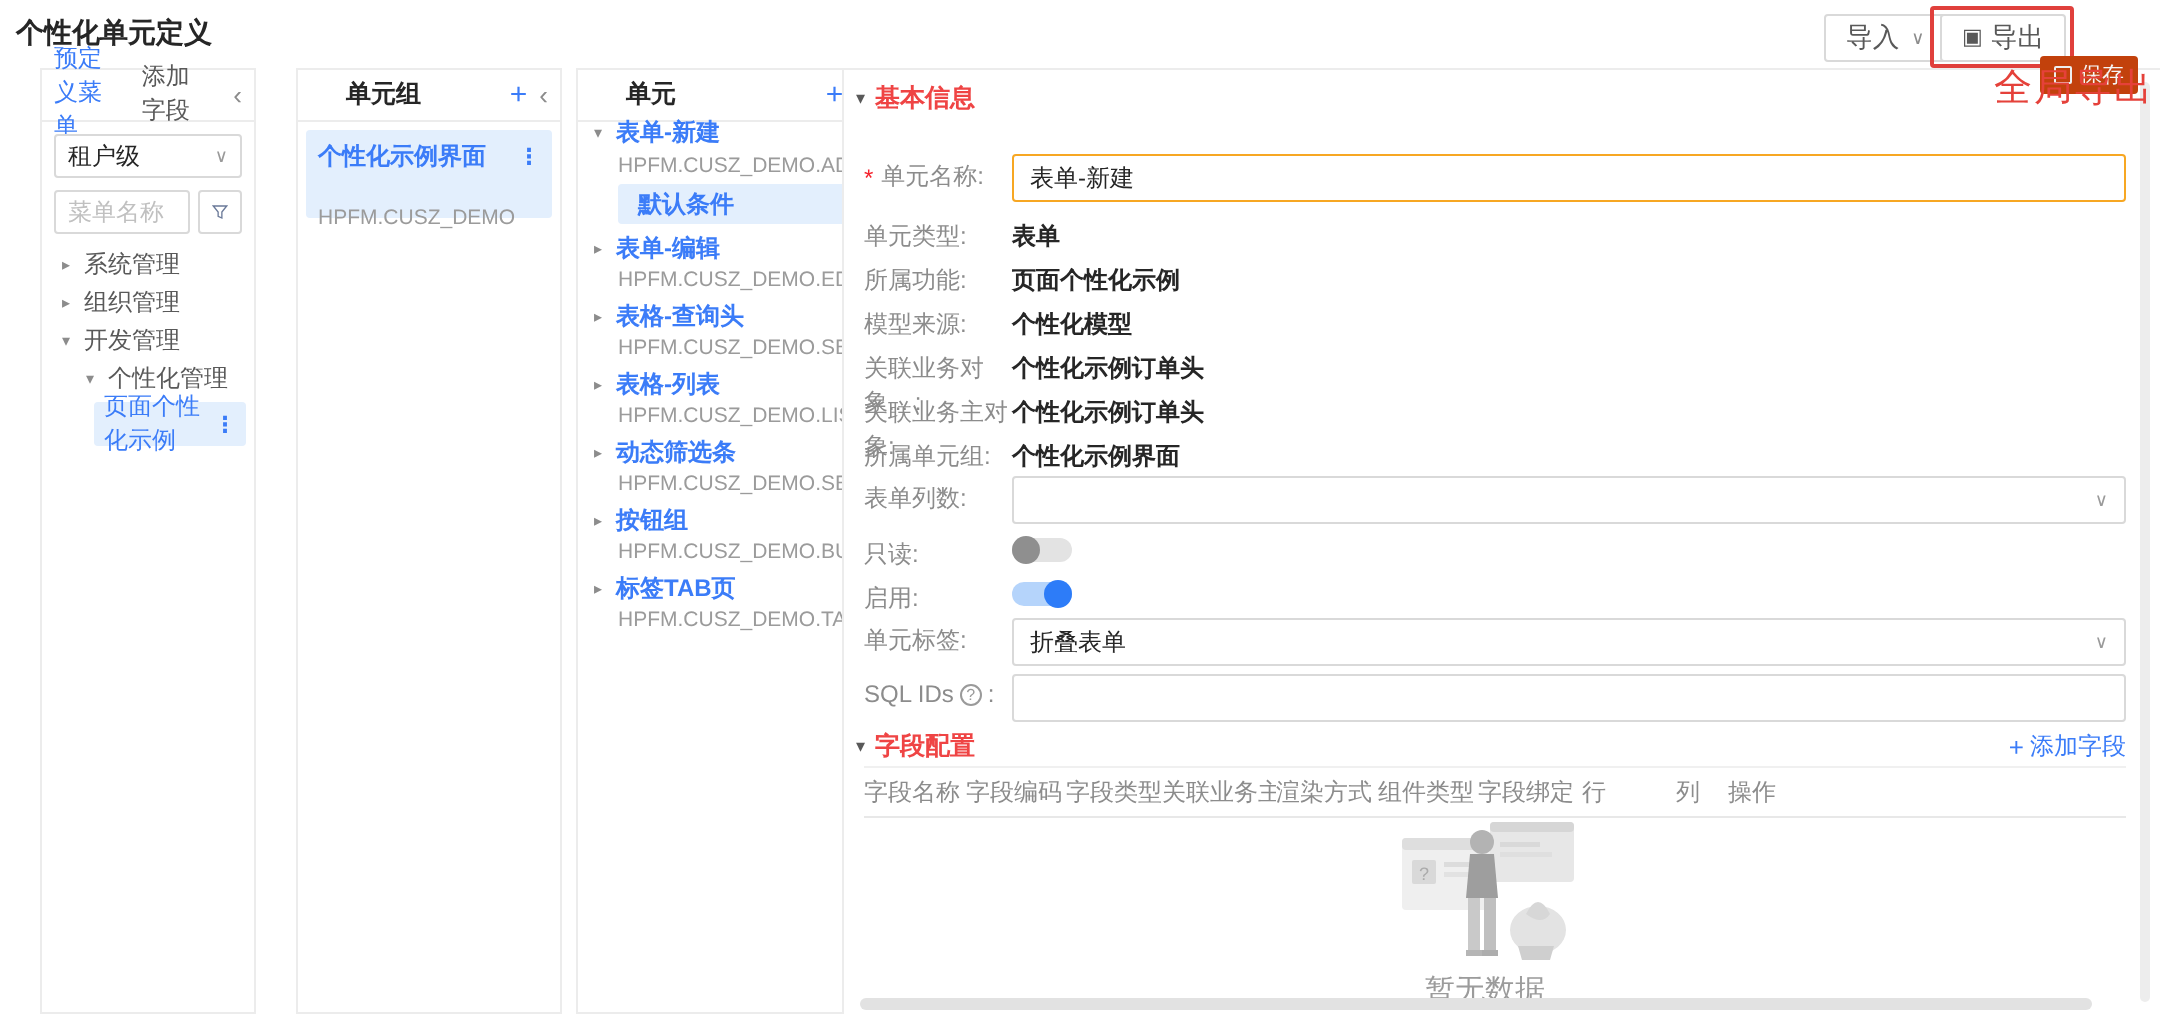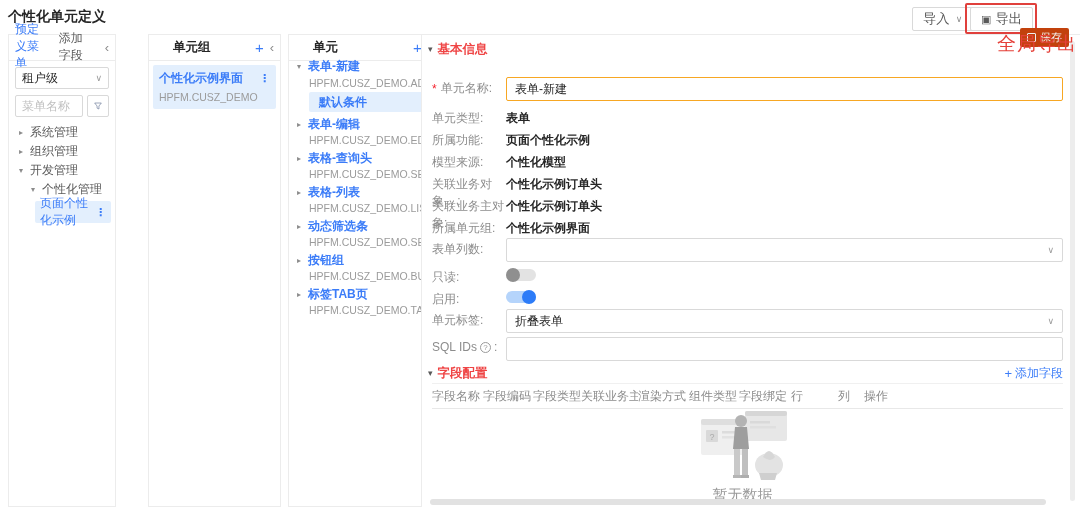--- a/index.html
+++ b/index.html
@@ -13,21 +13,21 @@
   .btn-import .chev{font-size:9px;color:#8c8c8c;margin-left:2px;}
   .export-annot{position:absolute;left:965px;top:3px;width:72px;height:31px;border:2px solid #e0403c;border-radius:2px;box-sizing:border-box;}
   .btn-export{left:970px;top:7px;}
   .btn-export .exp-ico{font-size:11px;color:#595959;}
   .save-chip{position:absolute;left:1020px;top:28px;background:#c2410c;color:#f5f5f5;border-radius:2px;
     font-size:11px;padding:2px 7px;display:flex;align-items:center;gap:4px;z-index:1;}
   .save-chip .disk{display:inline-block;width:7px;height:7px;border:1px solid #eee;border-radius:1px;}
   .annot-text{position:absolute;right:3px;top:31px;color:#e5413a;font-size:19px;font-weight:500;z-index:2;letter-spacing:1px;}
   
   .panel{position:absolute;top:34px;bottom:0;background:#fff;border:1px solid #ececec;box-sizing:border-box;}
-  #p1{left:8px;width:108px;}
+  #p1{left:20px;width:108px;}
   #p2{left:148px;width:133px;}
   #p3{left:288px;width:151px;}
   #main{left:421px;width:659px;border:none;border-left:1px solid #ececec;border-top:1px solid #ececec;}
   .phead{position:absolute;left:0;right:0;top:0;height:26px;border-bottom:1px solid #ececec;display:flex;align-items:center;padding:0 6px;box-sizing:border-box;}
   .phead .ptitle{font-weight:bold;font-size:12.5px;color:#262626;margin-left:18px;}
   .phead .spacer{flex:1;}
   .icon-plus{color:#3b7cf8;font-size:15px;line-height:1;cursor:pointer;margin-right:6px;}
   .icon-collapse{color:#8c8c8c;font-size:13px;line-height:1;cursor:pointer;}
   
   .tabrow{position:absolute;left:0;right:0;top:0;height:26px;border-bottom:1px solid #ececec;display:flex;align-items:center;padding:0 6px;box-sizing:border-box;gap:9px;}
@@ -49,21 +49,21 @@
   .t0{padding-left:8px;} .t1{padding-left:20px;}
   .tree-selected{margin:2px 4px 0 26px;height:22px;background:#e3effd;border-radius:2px;display:flex;align-items:center;
     padding:0 5px;box-sizing:border-box;cursor:pointer;}
   .tree-selected .lbl{flex:1;color:#3b7cf8;}
   .icon-more{color:#3b7cf8;font-weight:bold;font-size:11px;cursor:pointer;}
   
   .ug-item{position:absolute;left:4px;right:4px;top:30px;height:44px;background:#e3effd;border-radius:2px;
     padding:5px 6px;box-sizing:border-box;cursor:pointer;}
   .ug-line1{display:flex;align-items:center;}
   .ug-name{flex:1;color:#3b7cf8;font-weight:bold;}
-  .code{color:#9b9b9b;font-size:10.5px;margin-top:4px;}
+  .code{color:#9b9b9b;font-size:10.5px;margin-top:16px;}
   
   .u-name{position:absolute;left:0;right:0;height:18px;display:flex;align-items:center;padding:0 6px;box-sizing:border-box;cursor:pointer;}
   .u-name .caret{color:#8c8c8c;font-size:8px;width:8px;text-align:center;margin-right:5px;}
   .u-name .nm{flex:1;color:#3b7cf8;font-weight:bold;}
   .u-code{position:absolute;left:20px;right:0;height:16px;color:#9b9b9b;font-size:10.5px;display:flex;align-items:center;}
   .u-child{position:absolute;left:20px;right:6px;height:20px;background:#e3effd;border-radius:2px;display:flex;align-items:center;
     padding:0 4px 0 10px;box-sizing:border-box;cursor:pointer;}
   .u-child .nm{flex:1;color:#3b7cf8;font-weight:bold;}
   
   .sec-head{position:absolute;left:6px;display:flex;align-items:center;gap:5px;height:20px;}

